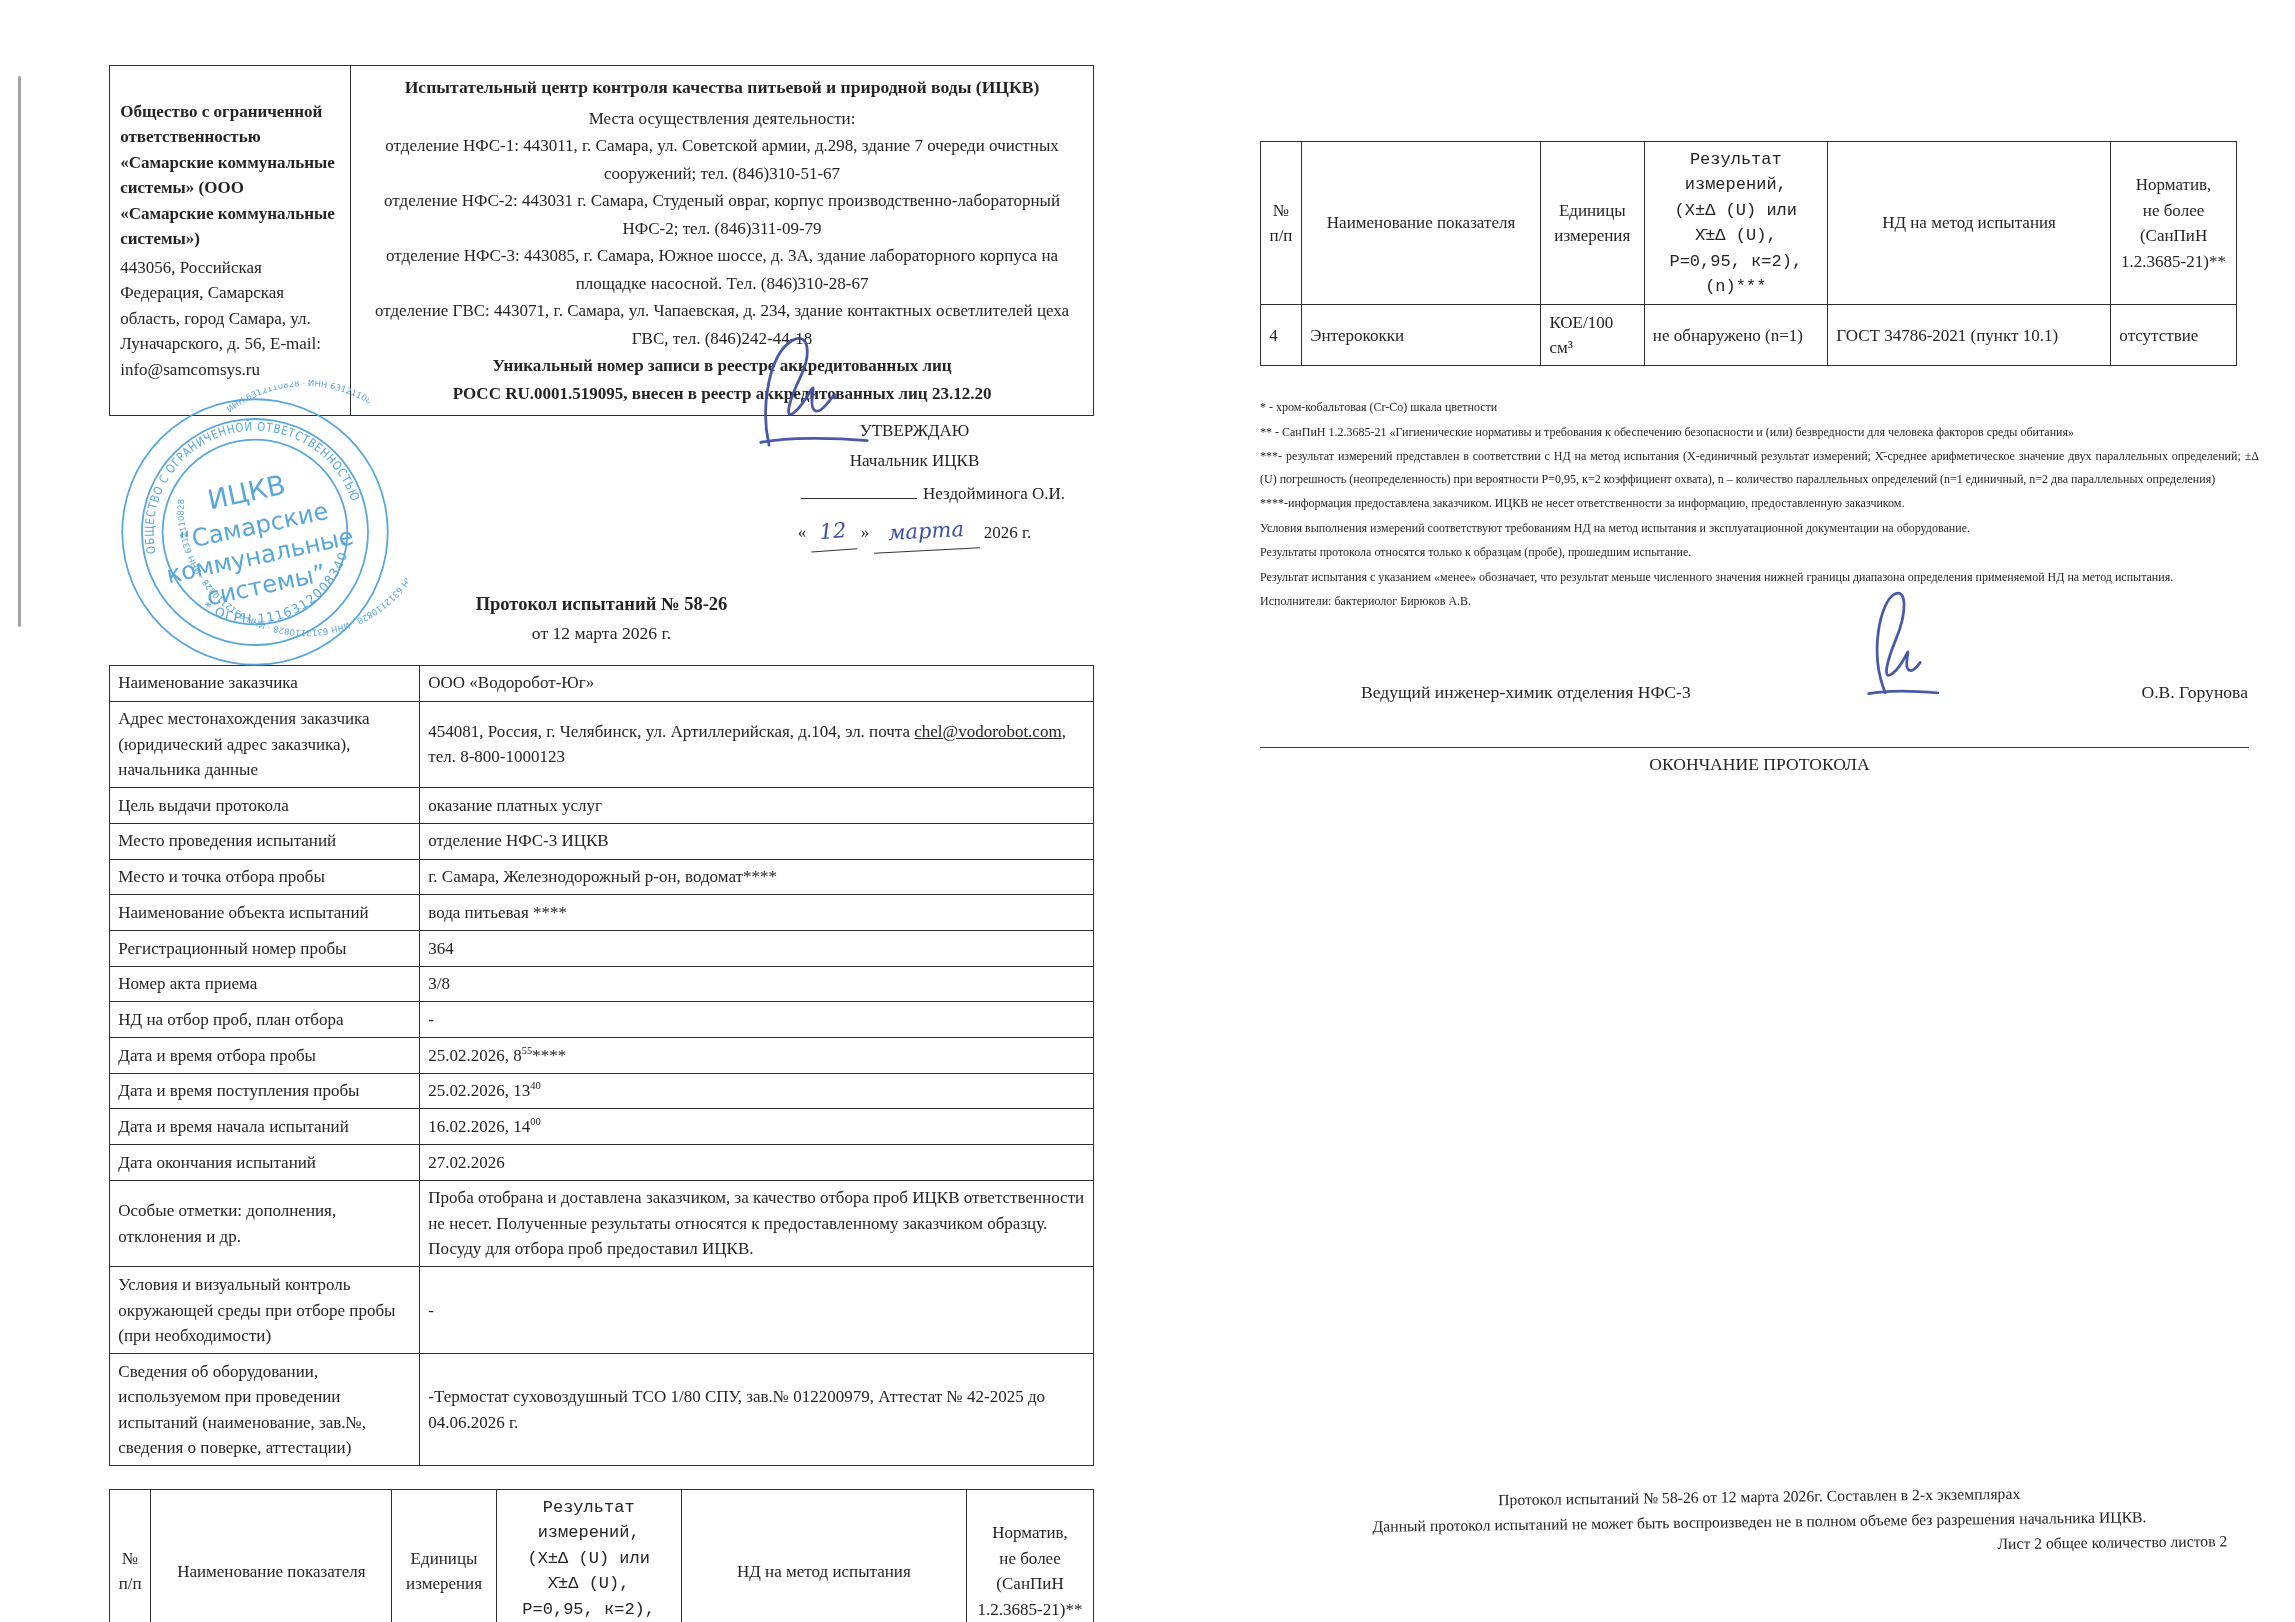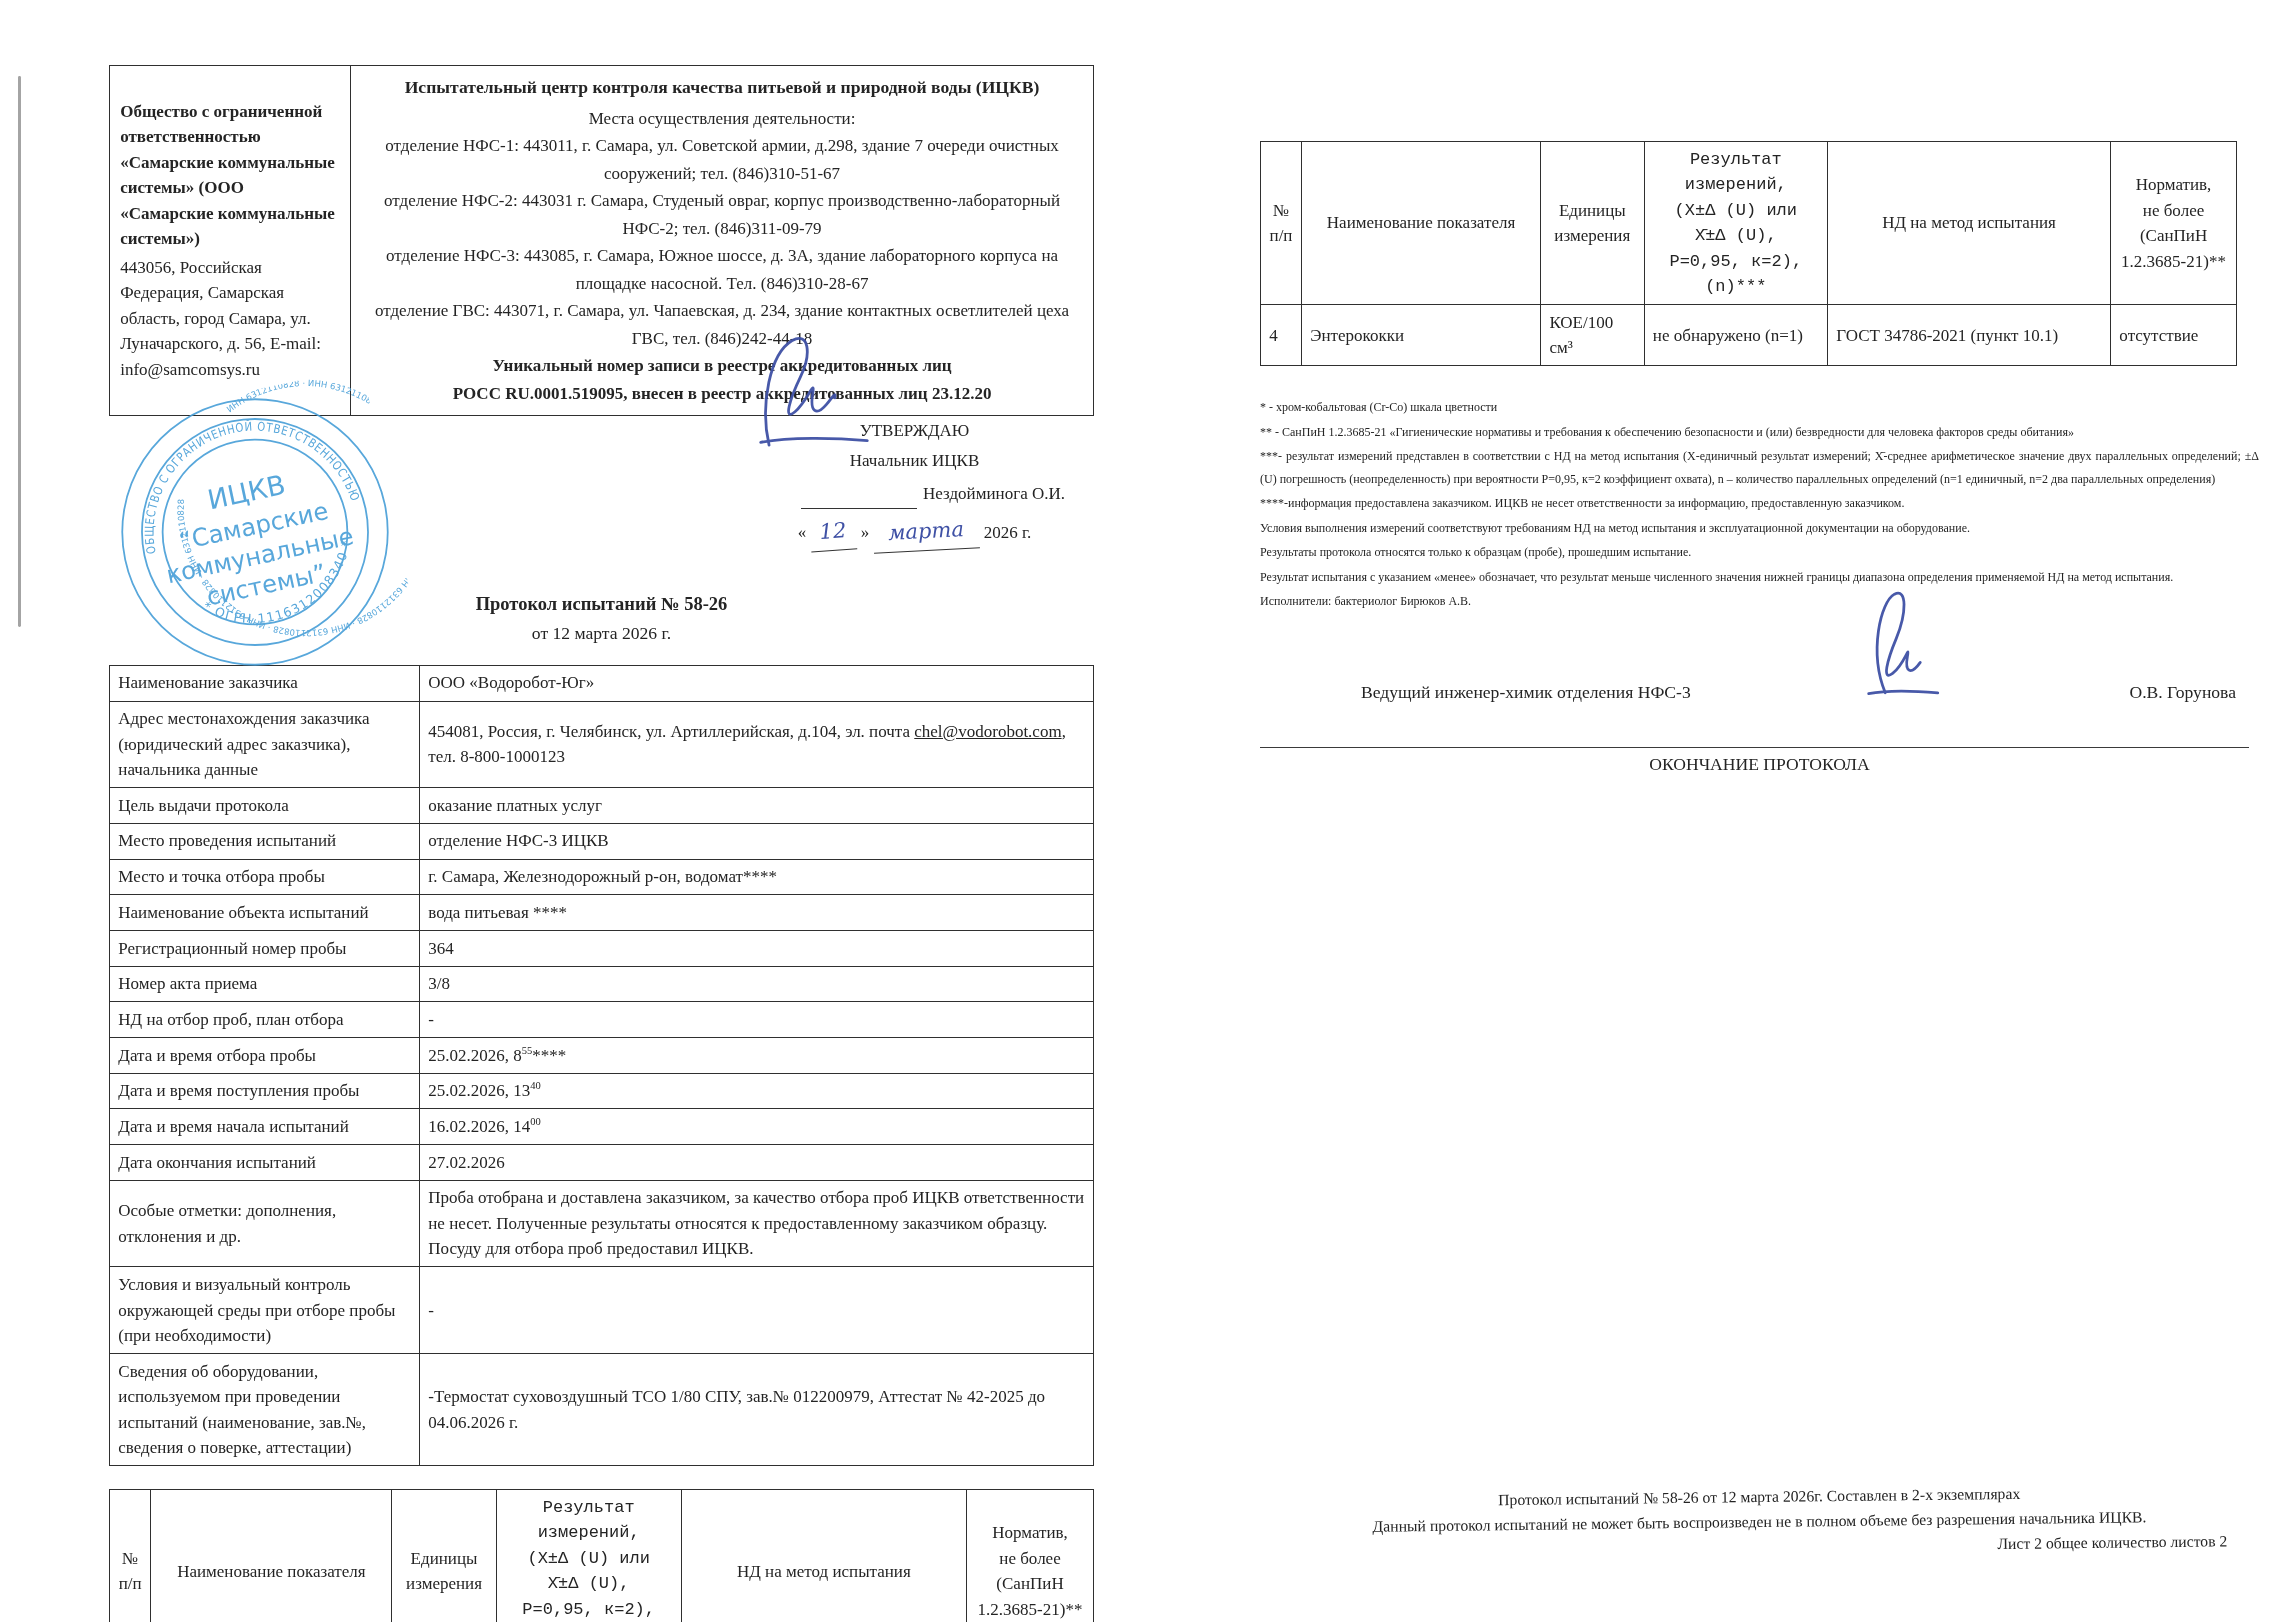--- a/index.html
+++ b/index.html
@@ -19,21 +19,21 @@
   .hdr-company .caddr{display:block;margin-top:2.8px;}
   .hdr-center{text-align:center;padding:7.4px 19.4px;line-height:1.62;}
   .ht{font-weight:bold;font-size:17.6px;display:block;margin-bottom:2.8px;}
   .hsub,.hbranch{display:block;}
   .accred{font-weight:bold;display:block;}
 
   
   .zone{position:relative;height:172px;}
   .stamp{position:absolute;left:7px;top:-23px;width:278px;height:278px;transform:rotate(-12deg);opacity:.92;z-index:2;}
   .approve{position:absolute;left:655px;top:0;width:301px;text-align:center;line-height:1.75;z-index:3;}
-  .ap-name-row{display:flex;align-items:flex-end;justify-content:flex-end;margin-top:3.7px;position:relative;}
+  .ap-name-row{display:flex;align-items:flex-start;justify-content:flex-end;margin-top:3.7px;position:relative;}
   .sigline{flex:0 0 116px;border-bottom:1.9px solid #333;height:18.5px;margin-right:6.5px;}
   .sig1{position:absolute;left:-8.3px;top:-95px;width:116px;height:139px;z-index:4;}
   .ap-date{margin-top:4.6px;white-space:nowrap;}
   .hand{font-family:"DejaVu Serif",serif;font-style:italic;color:#3f51a5;font-size:21px;}
   .hand-day{display:inline-block;min-width:46px;border-bottom:1.9px solid #333;text-align:center;transform:rotate(-4deg);}
   .hand-month{display:inline-block;min-width:106px;border-bottom:1.9px solid #333;text-align:center;transform:rotate(-3deg);}
 
   .title1{margin-top:6.5px;text-align:center;font-weight:bold;font-size:18.5px;}
   .title2{margin-top:7.4px;text-align:center;font-size:17.6px;}
 
@@ -49,21 +49,21 @@
   .res .c-unit{width:10.6%;}
   .res .c-result{width:18.8%;font-family:Liberation Mono, monospace;}
   .res .c-method{width:29%;}
   .res .c-norm{width:12.9%;}
 
   .res2{width:977px;}
   .fns{margin-top:30px;text-align:justify;line-height:1.88;font-size:12px;}
   .fn{margin-bottom:1.9px;}
   .signer{margin-top:69px;display:flex;align-items:flex-end;position:relative;font-size:17.6px;}
   .signer-role{margin-left:101px;}
-  .signer-name{margin-left:auto;margin-right:23px;}
+  .signer-name{margin-left:auto;margin-right:11px;}
   .sig2{position:absolute;left:581px;top:-99px;width:106px;height:120px;}
   .rule{margin-top:44px;border-top:1.9px solid #3a3a3a;width:99%;}
   .endlabel{text-align:center;font-size:17.6px;margin-top:6.5px;}
   .footer2{position:absolute;left:0;bottom:21px;width:100%;font-size:15.7px;line-height:1.6;transform:rotate(-0.7deg);}
   .f2l1,.f2l2{text-align:center;}
   .f2l3{text-align:right;padding-right:32px;}
 </style>
 </head>
 <body>
 

